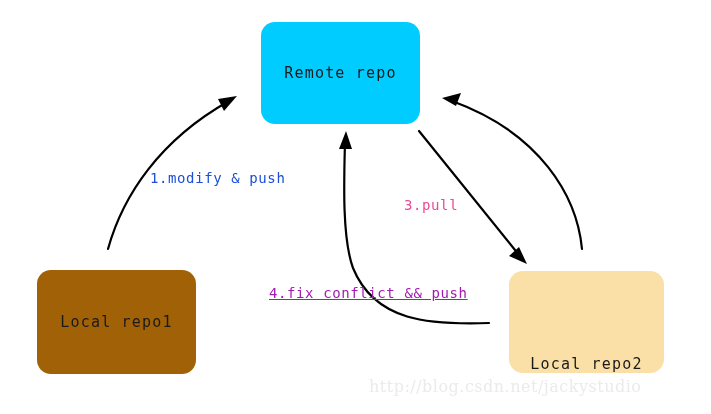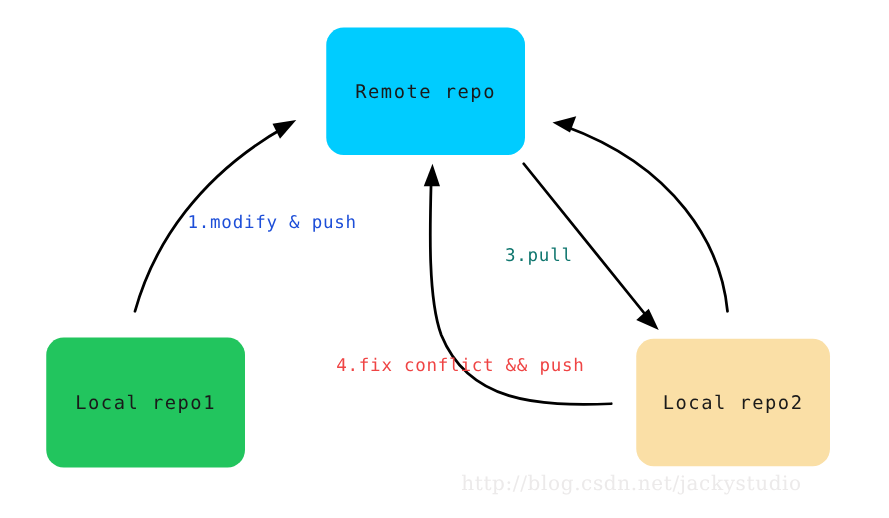--- a/index.html
+++ b/index.html
@@ -35,48 +35,49 @@
     top: 22px;
     width: 159px;
     height: 102px;
     background: #00ccff;
   }
   #node-local1 {
     left: 37px;
     top: 270px;
     width: 159px;
     height: 104px;
-    background: #22c55e;
+    background: #a16207;
   }
   #node-local2 {
     left: 509px;
     top: 271px;
     width: 155px;
     height: 102px;
     background: #fadfa6;
+    align-items: flex-end;
   }
   #edge-layer {
     position: absolute;
     left: 0;
     top: 0;
     width: 711px;
     height: 414px;
     pointer-events: none;
   }
   .edge-label {
     position: absolute;
     font-family: "DejaVu Sans Mono", monospace;
     font-size: 14px;
     letter-spacing: 0.6px;
     white-space: nowrap;
   }
   #label-1 { left: 150px; top: 170px; color: #1d4ed8; }
   #label-2 { left: 563px; top: 126px; color: #d23c5e; }
-  #label-3 { left: 404px; top: 197px; color: #0f766e; }
-  #label-4 { left: 269px; top: 285px; color: #ef4444; }
+  #label-3 { left: 404px; top: 197px; color: #ec4899; }
+  #label-4 { left: 269px; top: 285px; color: #a21caf; text-decoration: underline; }
   #watermark {
     position: absolute;
     left: 369px;
     top: 377px;
     font-family: "DejaVu Serif", serif;
     font-size: 16px;
     letter-spacing: 0.5px;
     color: #eceaea;
     white-space: nowrap;
   }

